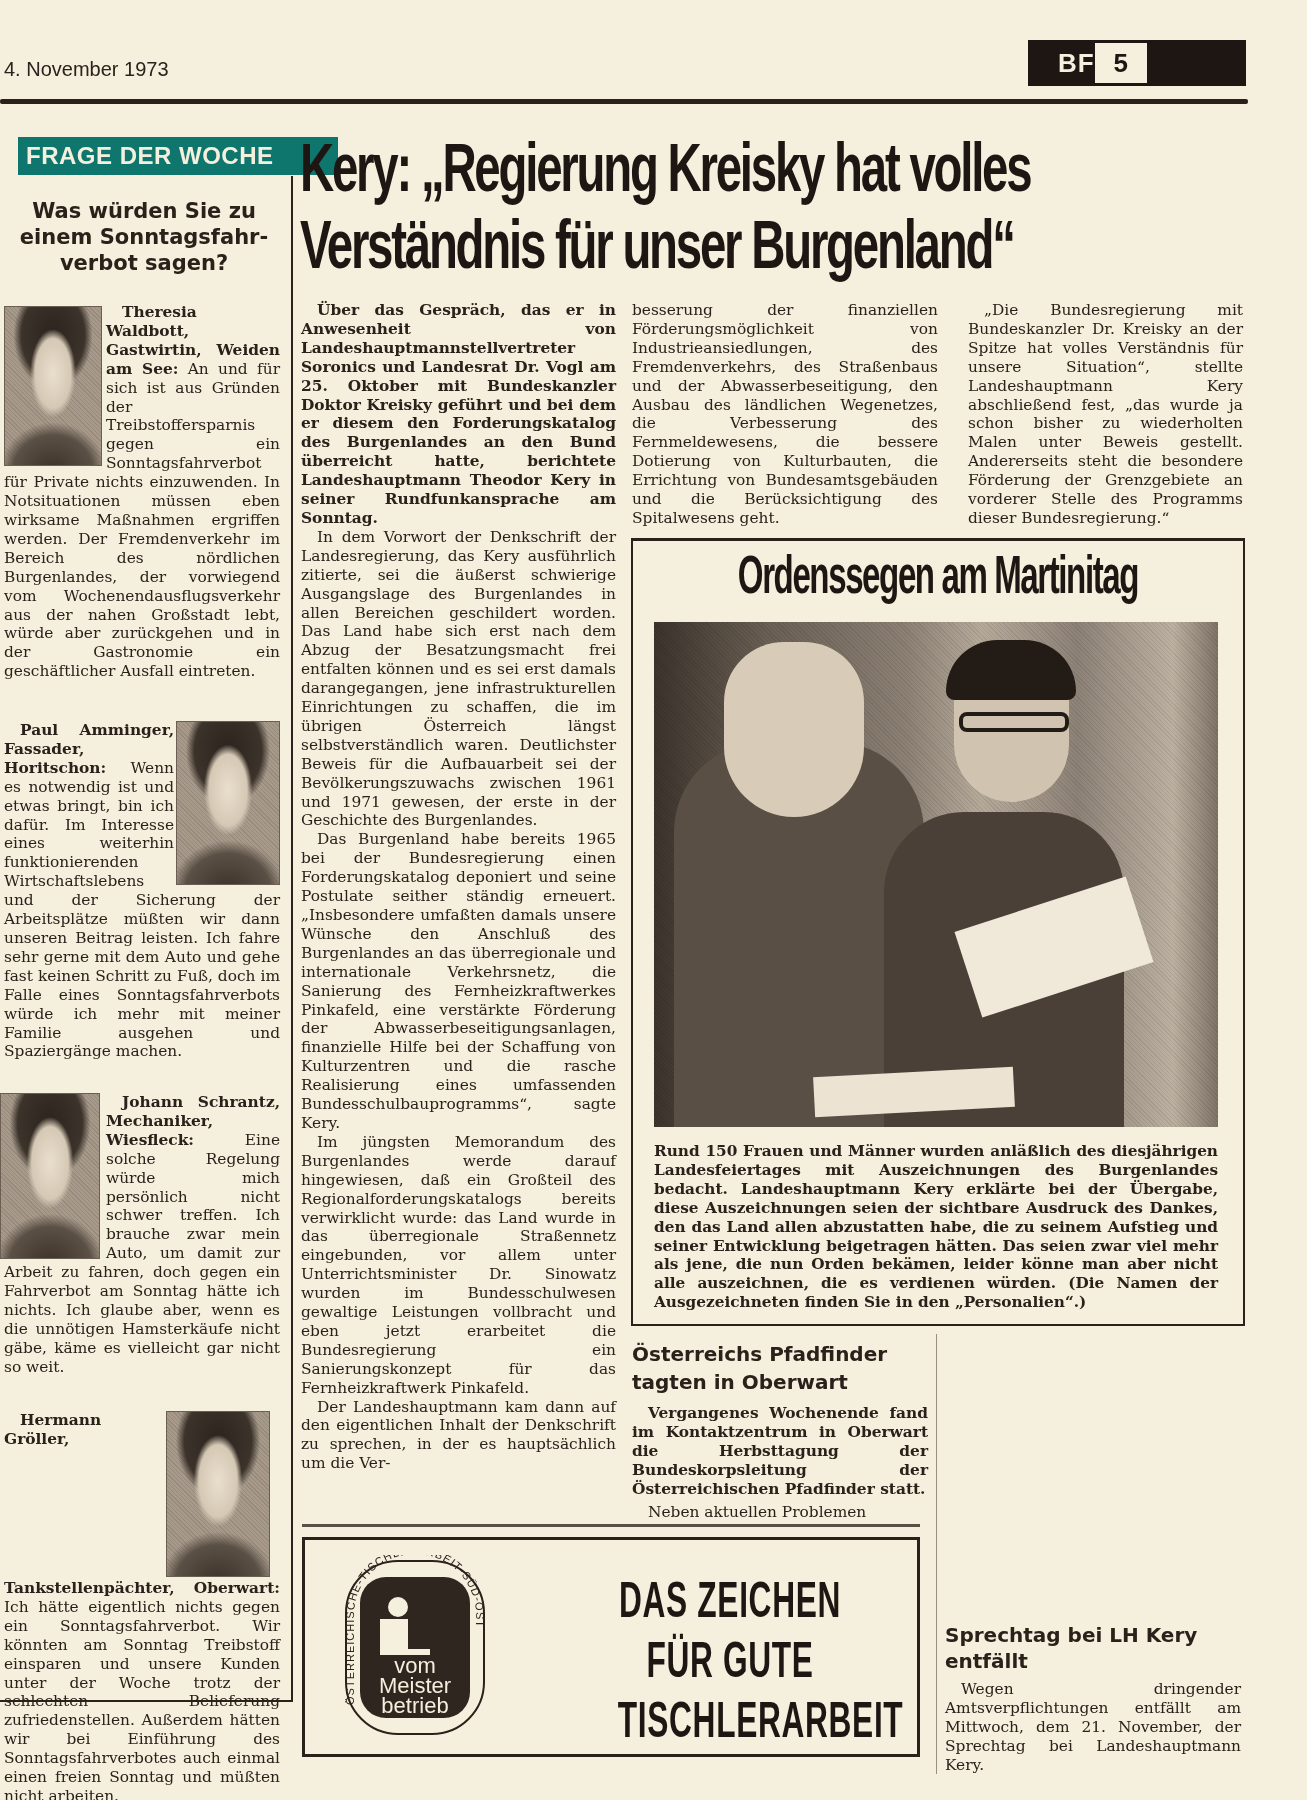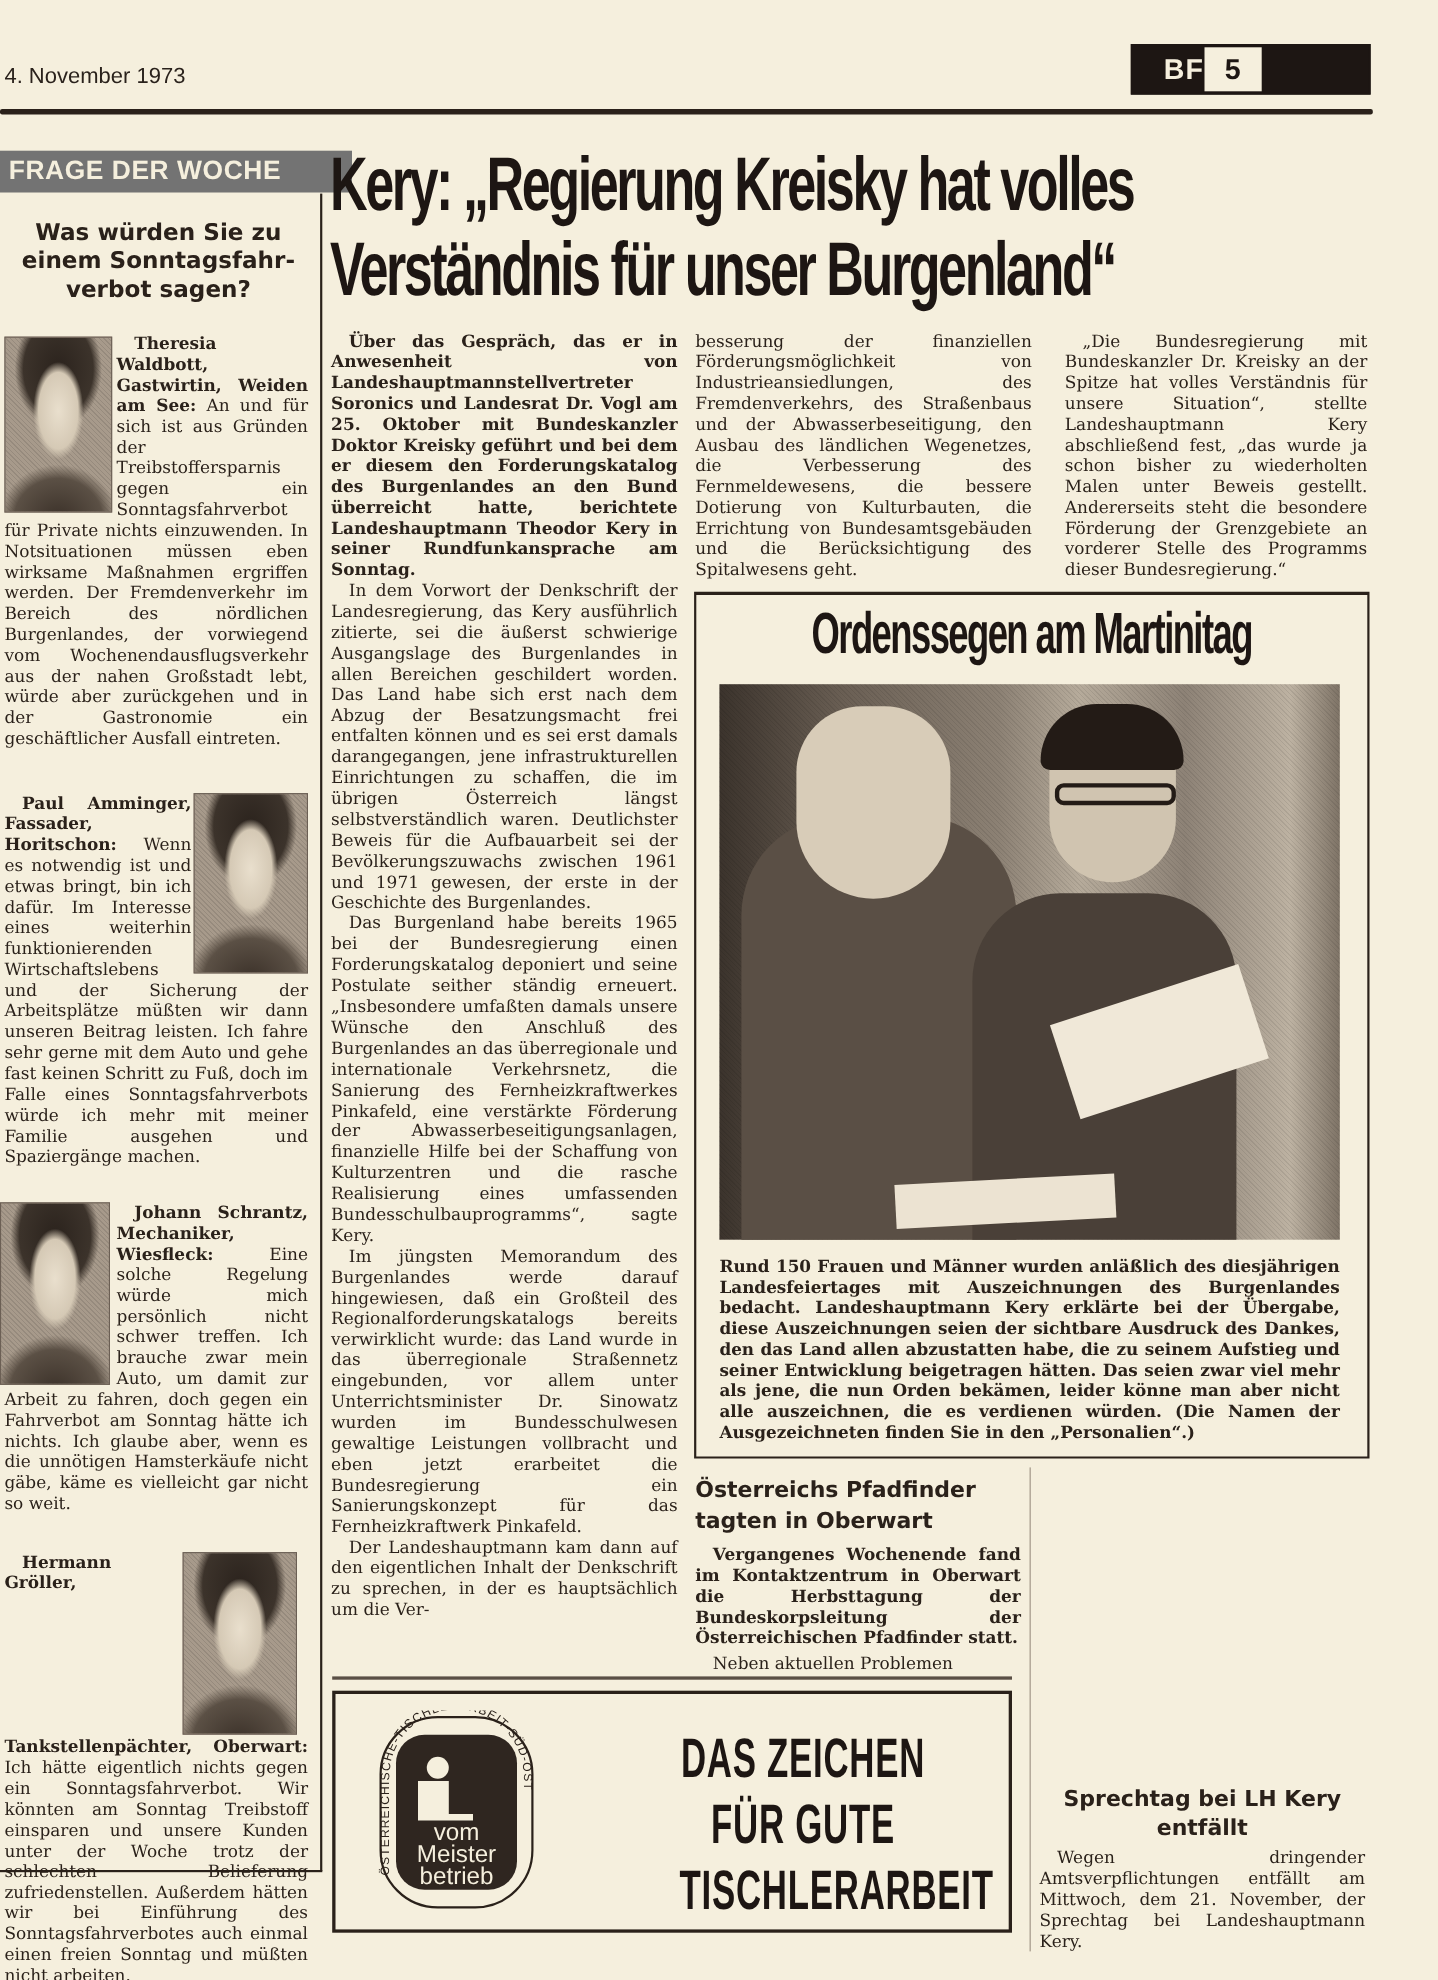--- a/index.html
+++ b/index.html
@@ -9,21 +9,21 @@
   .abs { position: absolute; }
 
   
   .date { left: 4px; top: 58px; font-family: "Liberation Sans", sans-serif; font-size: 20px; color: #2a221c; }
   .badge { left: 1028px; top: 40px; width: 218px; height: 46px; background: #1d1613; display: flex; align-items: center; justify-content: flex-start; border: 2px solid #1d1613; }
   .badge-bf { color: #f5efdd; font-family: "Liberation Sans", sans-serif; font-weight: bold; font-size: 26px; padding-left: 28px; letter-spacing: 1px; }
   .badge-num { background: #f5efdd; color: #1d1613; width: 52px; height: 40px; margin-right: 2px; font-family: "Liberation Sans", sans-serif; font-weight: bold; font-size: 26px; display: flex; align-items: center; justify-content: center; }
   .top-rule { left: 0; top: 99px; width: 1248px; height: 5px; background: #2a211a; border-radius: 2px; }
 
   
-  .frage-bar { left: 0; top: 137px; width: 320px; height: 38px; background: #737373; color: #f5efdd; font-family: "Liberation Sans", sans-serif; font-weight: bold; font-size: 24px; line-height: 38px; padding-left: 8px; letter-spacing: 0.5px; }
+  .frage-bar { left: 18px; top: 137px; width: 320px; height: 38px; background: #0f766e; color: #f5efdd; font-family: "Liberation Sans", sans-serif; font-weight: bold; font-size: 24px; line-height: 38px; padding-left: 8px; letter-spacing: 0.5px; }
   .left-vrule { left: 291px; top: 176px; width: 2px; height: 1525px; background: #2a211a; }
   .left-hrule { left: 0; top: 1700px; width: 293px; height: 2px; background: #2a211a; }
   .question { left: 8px; top: 198px; width: 272px; text-align: center; font-family: "DejaVu Sans", sans-serif; font-weight: bold; font-size: 21px; line-height: 26px; }
 
   .col { font-size: 15.4px; line-height: 18.9px; text-align: justify; hyphens: manual; }
   .col p { text-indent: 16px; }
   .col b { font-weight: bold; }
 
   .photo { background-color: #8a7d70; border: 1px solid #6b5f54; }
   .face {
@@ -78,21 +78,21 @@
   .orden-photo .glasses { position: absolute; left: 305px; top: 90px; width: 110px; height: 20px; border: 4px solid #231b16; border-radius: 8px; }
   .orden-photo .paper1 { position: absolute; left: 310px; top: 280px; width: 180px; height: 90px; background: #f0e8d8; transform: rotate(-18deg); }
   .orden-photo .paper2 { position: absolute; left: 160px; top: 450px; width: 200px; height: 40px; background: #ece3d2; transform: rotate(-3deg); }
   .orden-caption { left: 654px; top: 1142px; width: 564px; font-weight: bold; font-size: 15.3px; line-height: 18.9px; text-align: justify; }
 
   
   .pfad-title { left: 632px; top: 1340px; width: 296px; text-align: left; font-family: "DejaVu Sans", sans-serif; font-weight: bold; font-size: 20px; line-height: 28px; }
   .pfad-c1 { left: 632px; top: 1404px; width: 296px; }
   .pfad-c2 { left: 945px; top: 1341px; width: 296px; }
   .pfad-vrule { left: 936px; top: 1334px; width: 1px; height: 440px; background: #9a8f80; }
-  .sprech-title { left: 945px; top: 1622px; width: 296px; text-align: center; font-family: "DejaVu Sans", sans-serif; font-weight: bold; font-size: 20px; line-height: 26px; }
+  .sprech-title { left: 945px; top: 1622px; width: 296px; font-family: "DejaVu Sans", sans-serif; font-weight: bold; font-size: 20px; line-height: 26px; }
   .sprech-body { left: 945px; top: 1680px; width: 296px; }
 
   
   .ad-box { left: 302px; top: 1537px; width: 618px; height: 220px; border: 3px solid #2a211a; }
   .ad-logo { left: 340px; top: 1555px; width: 150px; height: 185px; }
   .ad-text { left: 560px; top: 1570px; width: 340px; text-align: center; font-family: "Liberation Sans", sans-serif; font-weight: 900; font-size: 48px; line-height: 60px; color: #1d1613; letter-spacing: 1px; }
   .ad-text div { transform: scaleX(0.66) scaleY(1.05); white-space: nowrap; }
   .ad-bottom-rule { left: 302px; top: 1524px; width: 618px; height: 3px; background: #5a4f45; }
 </style>
 </head>

